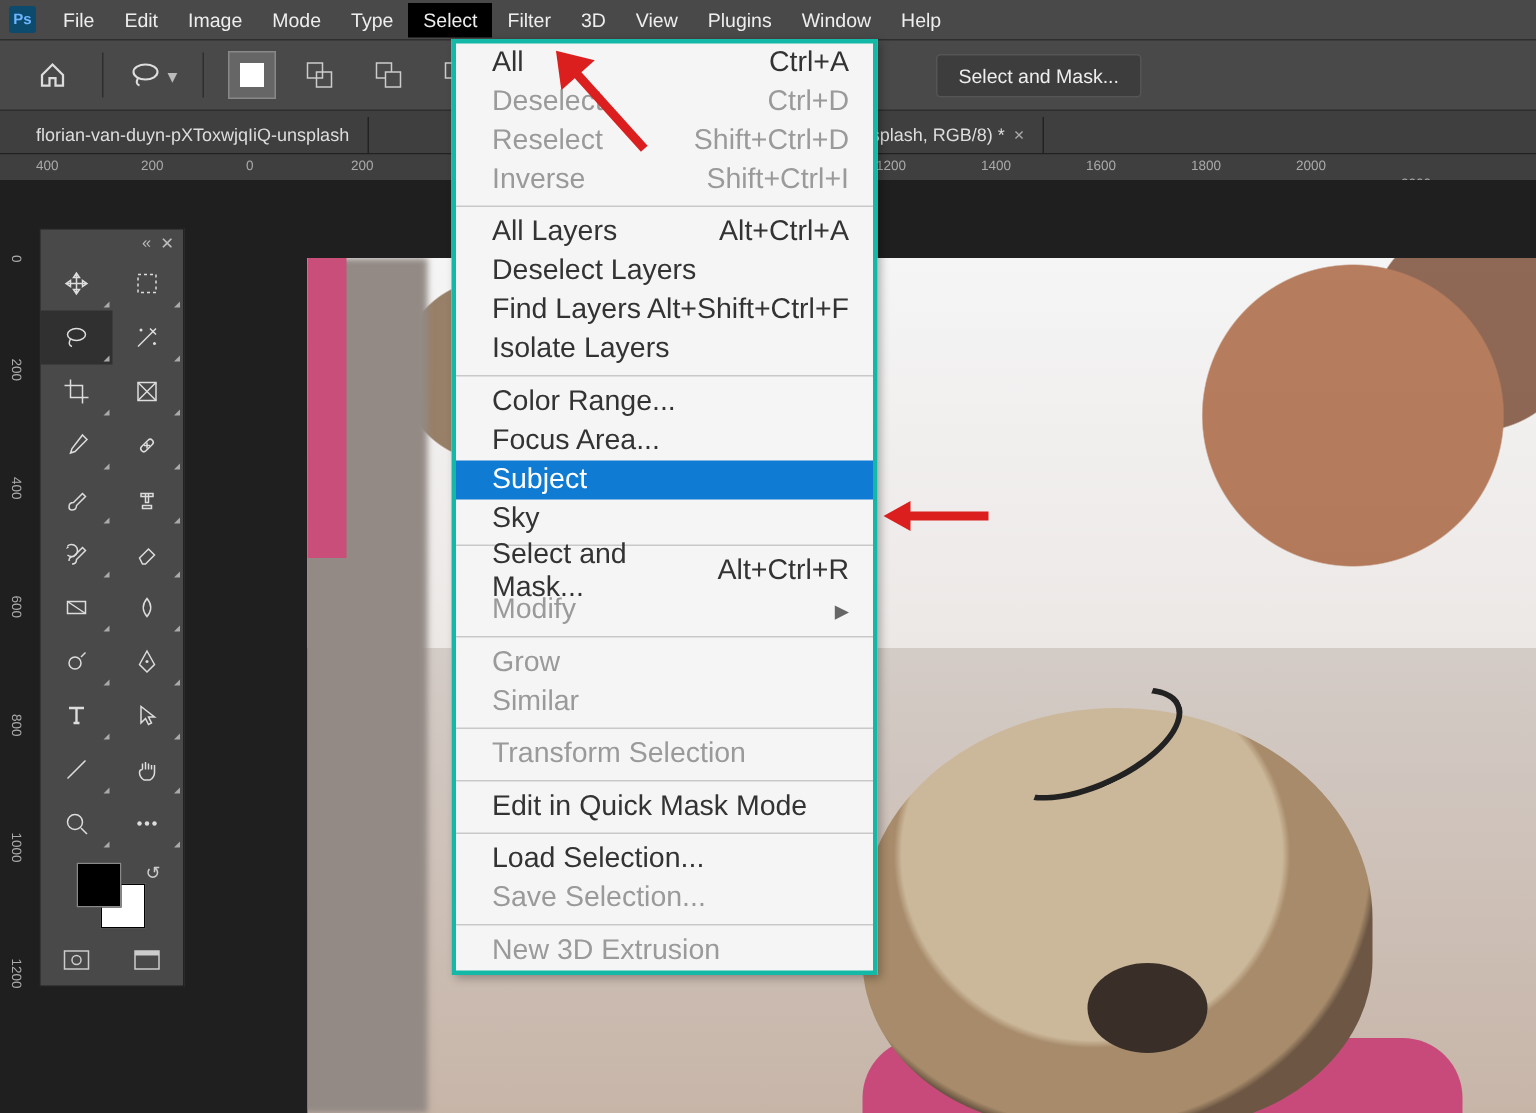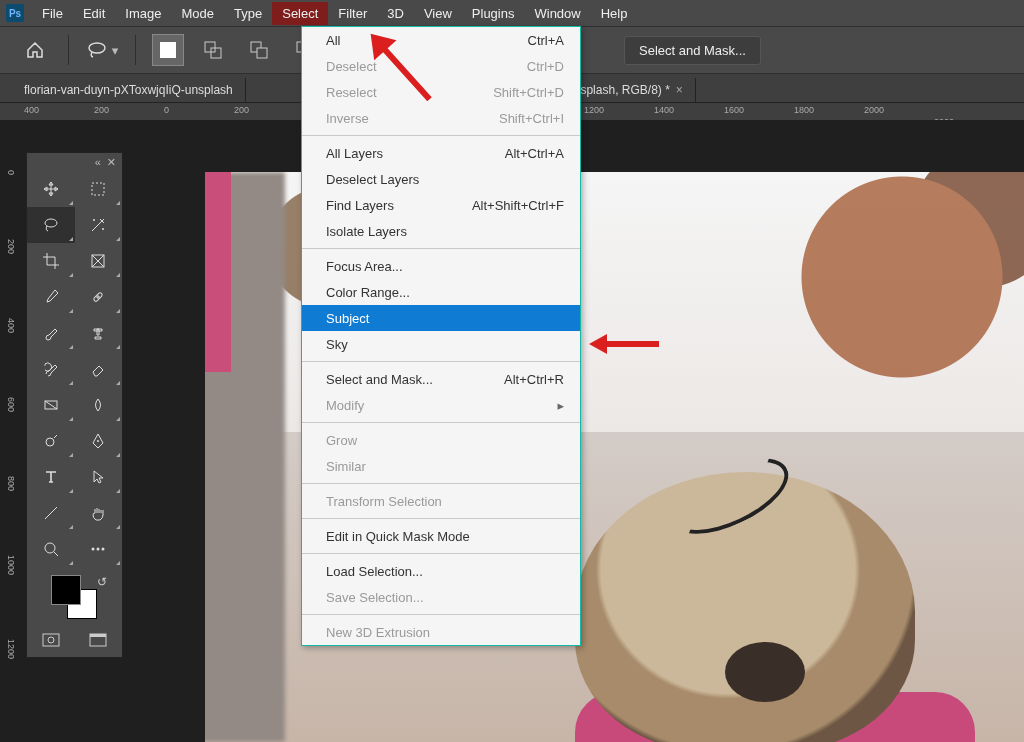--- a/index.html
+++ b/index.html
@@ -1,19 +1,19 @@
 <!DOCTYPE html>
 <html><head>
 <meta charset="utf-8">
 <style>
   html,body{margin:0;padding:0;width:1024px;height:742px;background:#3f3f3f;font-family:"Segoe UI",Arial,sans-serif;font-size:13px;color:#ddd;overflow:hidden;}
   .menubar{height:26px;background:#494949;display:flex;align-items:center;padding-left:6px;gap:0;}
   .ps-logo{width:18px;height:18px;background:#0c4a6e;border-radius:2px;display:flex;align-items:center;justify-content:center;font-size:10px;font-weight:bold;color:#6fb6ff;margin-right:8px;}
   .menubar-item{padding:4px 10px;color:#eee;cursor:default;}
-  .menubar-item.open{background:#7f1d1d;}
+  .menubar-item.open{background:#000000;}
   .optionsbar{height:46px;background:#494949;border-top:1px solid #2e2e2e;border-bottom:1px solid #2e2e2e;display:flex;align-items:center;padding-left:18px;gap:12px;}
   .opt-icon{width:34px;height:34px;display:flex;align-items:center;justify-content:center;color:#ddd;}
   .opt-sep{width:1px;height:30px;background:#2e2e2e;margin:0 4px;}
   .square-btn{width:30px;height:30px;background:#666;border:1px solid #888;display:flex;align-items:center;justify-content:center;}
   .square-inner{width:16px;height:16px;background:#fff;}
   .btn-select-mask{background:#3d3d3d;border:1px solid #555;border-radius:3px;padding:6px 14px;color:#eee;margin-left:290px;}
   .tabbar{height:28px;background:#3f3f3f;display:flex;align-items:flex-end;padding-left:12px;border-bottom:1px solid #222;}
   .tab{height:24px;padding:0 12px;display:flex;align-items:center;font-size:12px;color:#ddd;border-right:1px solid #222;background:#3f3f3f;max-width:280px;white-space:nowrap;overflow:hidden;text-overflow:ellipsis;}
   .tab-close{margin-left:6px;color:#aaa;}
   .ruler-h{height:20px;background:#3f3f3f;border-bottom:1px solid #222;position:relative;font-size:9px;color:#aaa;}
@@ -33,21 +33,21 @@
   .tool-grid{display:grid;grid-template-columns:1fr 1fr;gap:0;}
   .tool{height:36px;display:flex;align-items:center;justify-content:center;color:#ddd;position:relative;}
   .tool.sel{background:#303030;}
   .tool .tri{position:absolute;right:2px;bottom:2px;width:0;height:0;border-left:4px solid transparent;border-bottom:4px solid #aaa;}
   .swatches{height:50px;position:relative;margin-top:6px;}
   .sw-back{position:absolute;left:40px;top:16px;width:28px;height:28px;background:#fff;border:1px solid #000;}
   .sw-front{position:absolute;left:24px;top:2px;width:28px;height:28px;background:#000;border:1px solid #888;}
   .sw-swap{position:absolute;left:70px;top:2px;color:#ccc;font-size:12px;}
   .foot{display:flex;justify-content:space-around;height:34px;align-items:center;color:#ccc;}
   .vscale{position:absolute;left:6px;top:170px;font-size:9px;color:#aaa;display:flex;flex-direction:column;gap:64px;}
-  .dropdown{position:absolute;left:301px;top:26px;width:278px;background:#f5f5f5;border:1px solid #14b8a6;box-shadow:2px 2px 6px rgba(0,0,0,.3);color:#333;font-size:13px;z-index:50;}
+  .dropdown{position:absolute;left:301px;top:26px;width:278px;background:#f5f5f5;border:3px solid #14b8a6;box-shadow:2px 2px 6px rgba(0,0,0,.3);color:#333;font-size:19px;z-index:50;}
   .dd-row{display:flex;justify-content:space-between;align-items:center;height:26px;padding:0 16px 0 24px;}
   .dd-row.hl{background:#107bd3;color:#fff;}
   .dd-row.dis{color:#9a9a9a;}
   .dd-sep{height:1px;background:#c9c9c9;margin:4px 0;}
   .dd-sub{color:#666;}
   .arrow-red{position:absolute;width:0;height:0;z-index:60;}
   .arrow-red.a1{left:363px;top:31px;border-left:15px solid transparent;border-right:15px solid transparent;border-bottom:22px solid #db1f1f;transform:rotate(-42deg);}
   .arrow-red .shaft{position:absolute;left:-3px;top:18px;width:6px;height:70px;background:#db1f1f;}
   .arrow-red.a2{left:589px;top:334px;border-top:10px solid transparent;border-bottom:10px solid transparent;border-right:18px solid #db1f1f;}
   .arrow-red.a2 .shaft{left:16px;top:-3px;width:54px;height:6px;}
@@ -366,25 +366,25 @@
     <div class="dd-row">
       <span>Find Layers</span>
       <span>Alt+Shift+Ctrl+F</span>
     </div>
     <div class="dd-row">
       <span>Isolate Layers</span>
       <span></span>
     </div>
     <div class="dd-sep"></div>
     <div class="dd-row">
+      <span>Color Range...</span>
+      <span></span>
+    </div>
+    <div class="dd-row">
       <span>Focus Area...</span>
-      <span></span>
-    </div>
-    <div class="dd-row">
-      <span>Color Range...</span>
       <span></span>
     </div>
     <div class="dd-row hl">
       <span>Subject</span>
       <span></span>
     </div>
     <div class="dd-row">
       <span>Sky</span>
       <span></span>
     </div>

